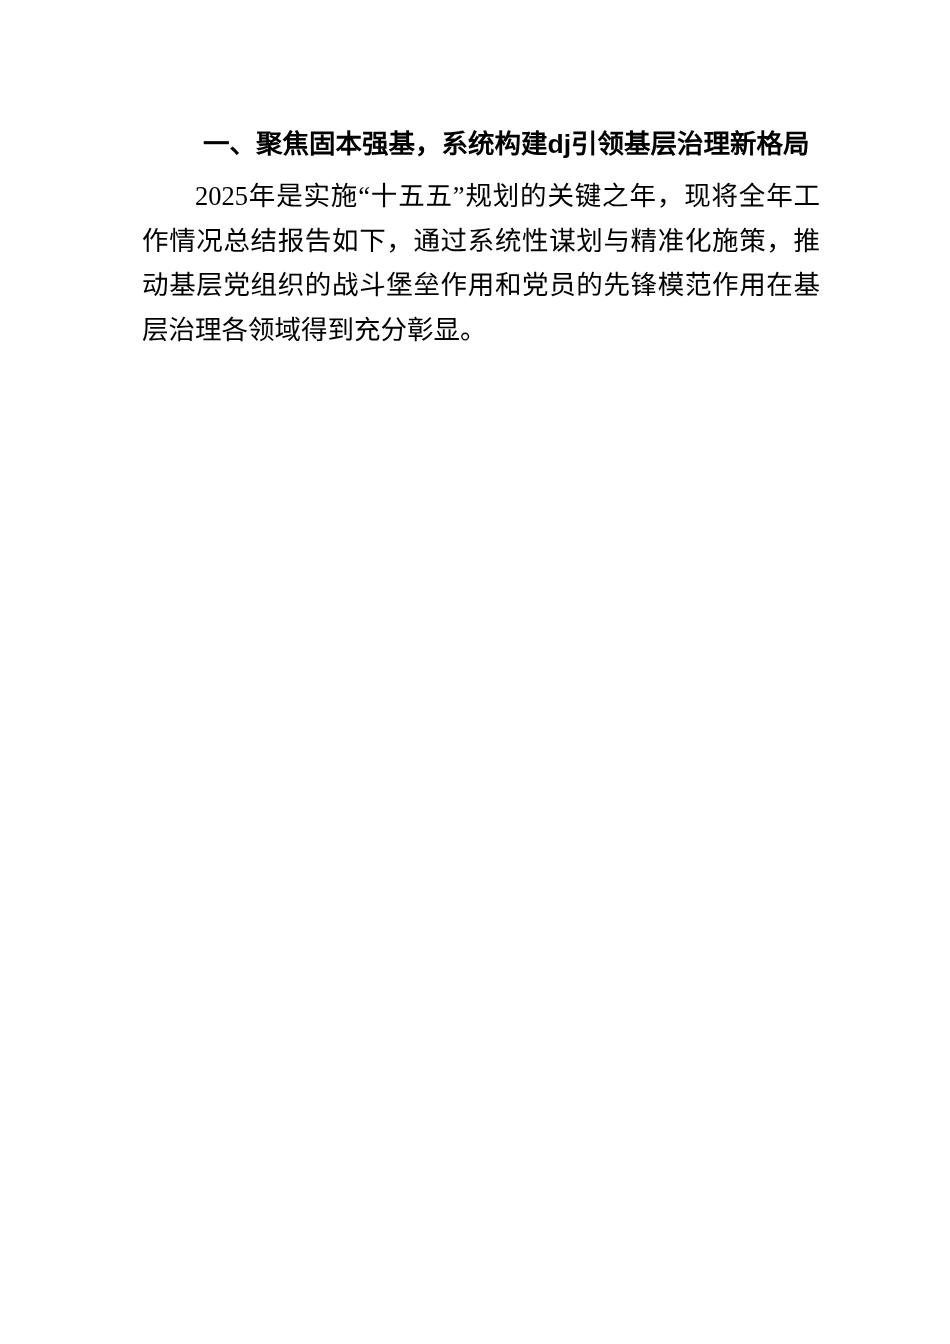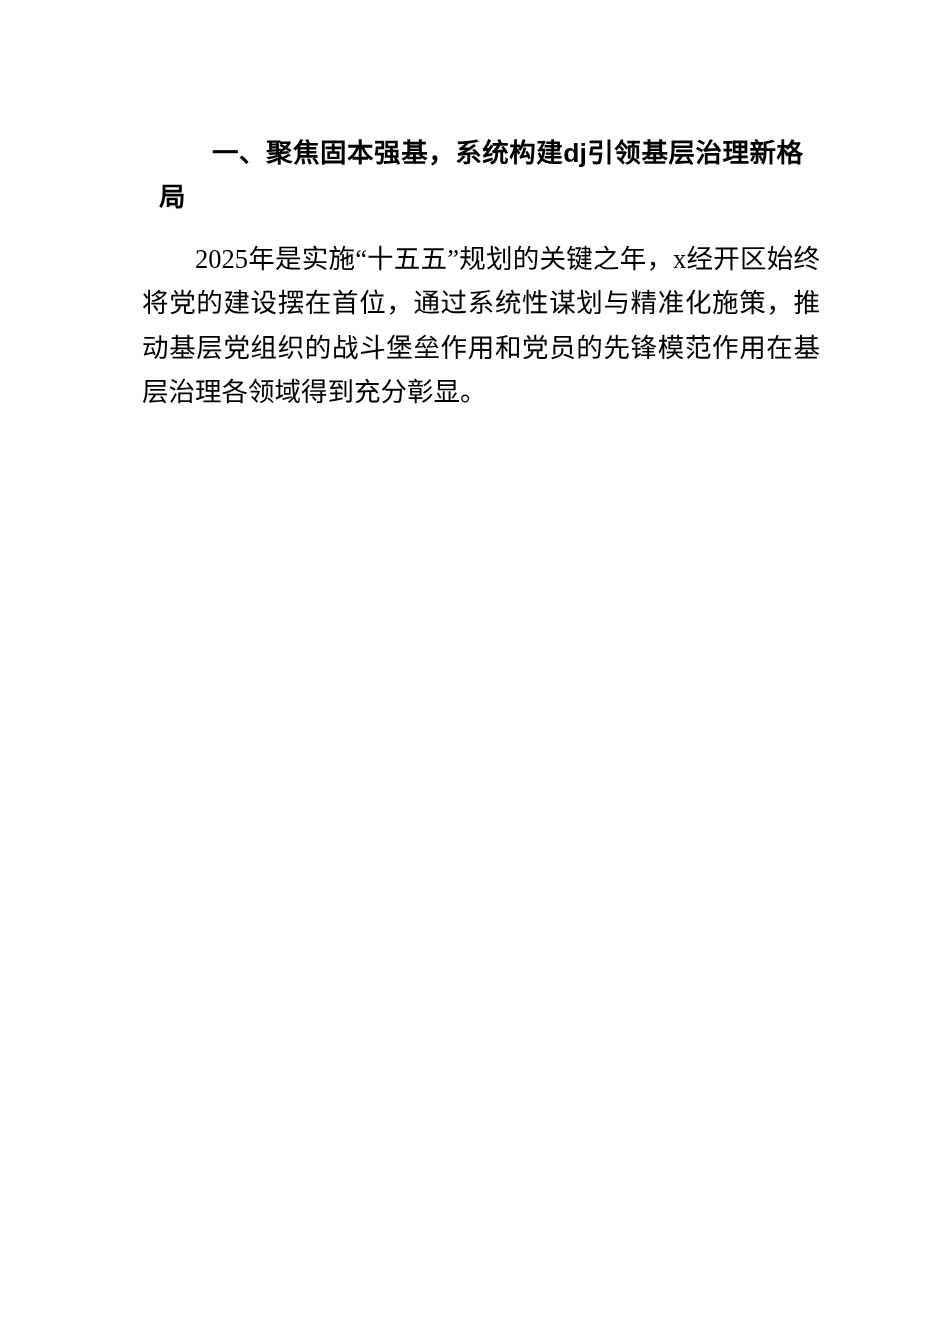--- a/index.html
+++ b/index.html
@@ -33,28 +33,28 @@
     text-align: justify;
     color: #000000;
   }
   .para {
     margin: 0;
     text-indent: 2em;
     font-family: "Liberation Serif", "DejaVu Serif", serif;
     font-weight: normal;
   }
   .heading {
-    margin: 17px;
+    margin: 8px;
     text-indent: 2em;
     font-family: "Liberation Sans", "DejaVu Sans", sans-serif;
     font-weight: bold;
   }
 </style>
 </head>
 <body>
 
 <div class="page">
 
   <div class="doc-body">
     <p class="heading">一、聚焦固本强基，系统构建dj引领基层治理新格局</p>
-    <p class="para">2025年是实施“十五五”规划的关键之年，x经开区始终将党的建设摆在首位，通过系统性谋划与精准化施策，推动基层党组织的战斗堡垒作用和党员的先锋模范作用在基层治理各领域得到充分彰显。</p>
+    <p class="para">2025年是实施“十五五”规划的关键之年，现将全年工作情况总结报告如下，通过系统性谋划与精准化施策，推动基层党组织的战斗堡垒作用和党员的先锋模范作用在基层治理各领域得到充分彰显。</p>
   </div>
 </div>
 
 </body></html>

